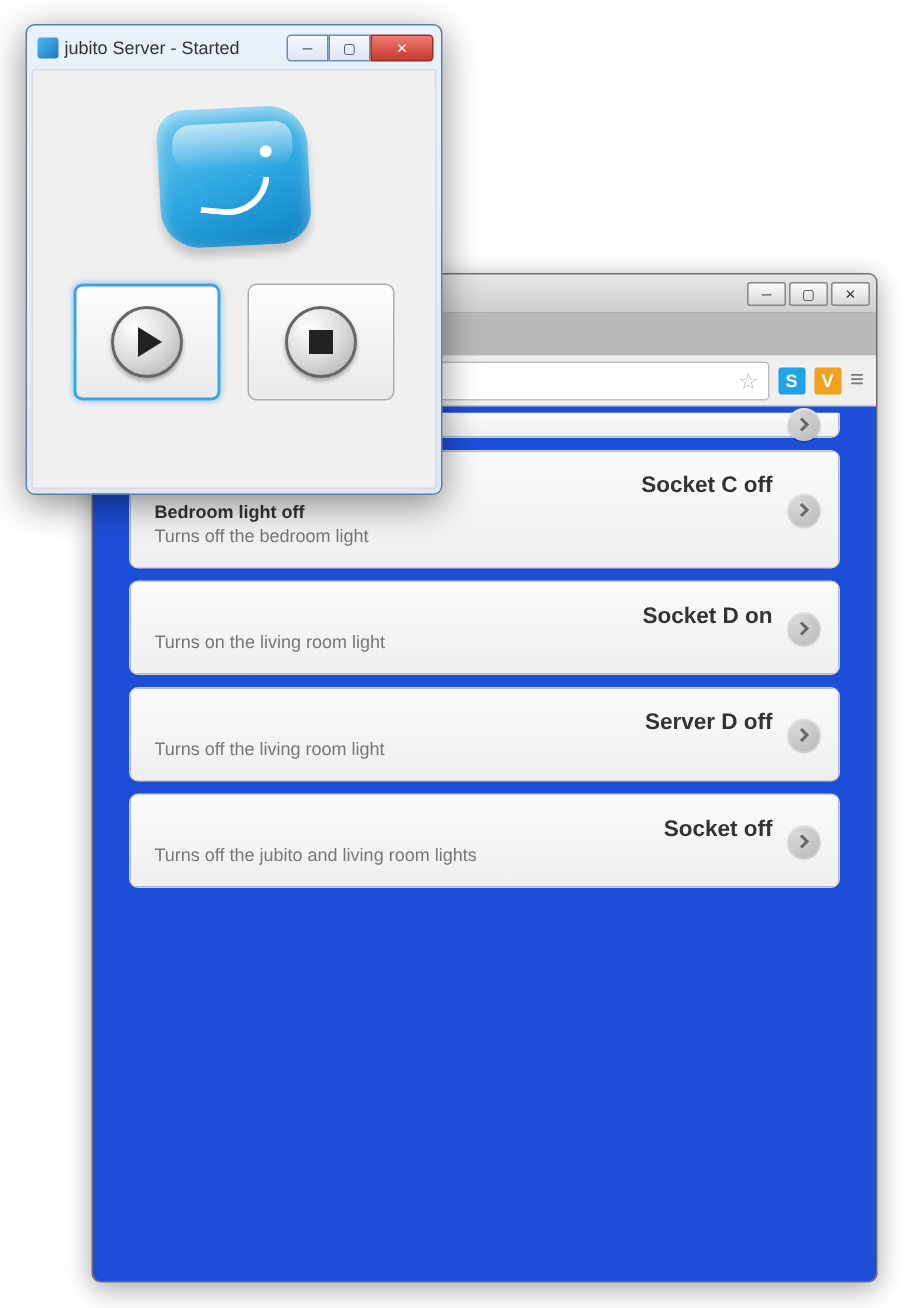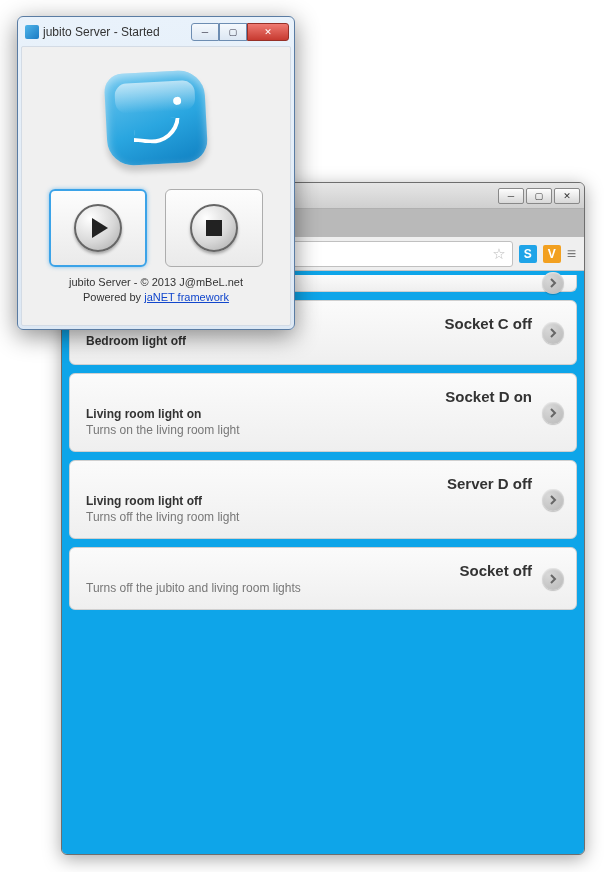--- a/index.html
+++ b/index.html
@@ -113,23 +113,23 @@
   .sq-icon {
     width:18px;height:18px;display:flex;align-items:center;justify-content:center;
     font-weight:bold;font-size:12px;color:#fff;border-radius:2px;
   }
   .sq-blue{background:#1fa4e8;}
   .sq-orange{background:#f2a020;}
   .menu-icon{color:#777;font-size:16px;}
 
   .browser-content {
     flex:1;
-    background:#0ea5e9;
+    background:#1d4ed8;
     overflow-y:auto;
-    padding: 4px 3px;
+    padding: 4px 20px;
   }
   .browser-content::-webkit-scrollbar{width:14px;}
   .browser-content::-webkit-scrollbar-track{background:#e3e3e3;}
   .browser-content::-webkit-scrollbar-thumb{background:#bdbdbd;border:1px solid #a0a0a0;border-radius:2px;}
 
   .list-item {
     background: linear-gradient(#fbfbfb,#efefef);
     border: 1px solid #d0d0d0;
     border-radius: 6px;
     margin: 8px 4px;
@@ -302,41 +302,40 @@
       <div class="chev">
         <svg viewBox="0 0 10 10">
             <path d="M3 1 L7 5 L3 9" fill="none" stroke="#666" stroke-width="2"></path>
           </svg>
       </div>
     </div>
 
     <div class="list-item">
       <div class="item-title">Socket C off</div>
       <div class="item-sub">Bedroom light off</div>
+      <div class="item-desc">Turns off the bedroom light</div>
       <div class="chev">
         <svg viewBox="0 0 10 10">
             <path d="M3 1 L7 5 L3 9" fill="none" stroke="#666" stroke-width="2"></path>
           </svg>
       </div>
     </div>
 
     <div class="list-item">
       <div class="item-title">Socket D on</div>
-      <div class="item-sub">Living room light on</div>
       <div class="item-desc">Turns on the living room light</div>
       <div class="chev">
         <svg viewBox="0 0 10 10">
             <path d="M3 1 L7 5 L3 9" fill="none" stroke="#666" stroke-width="2"></path>
           </svg>
       </div>
     </div>
 
     <div class="list-item">
       <div class="item-title">Server D off</div>
-      <div class="item-sub">Living room light off</div>
       <div class="item-desc">Turns off the living room light</div>
       <div class="chev">
         <svg viewBox="0 0 10 10">
             <path d="M3 1 L7 5 L3 9" fill="none" stroke="#666" stroke-width="2"></path>
           </svg>
       </div>
     </div>
 
 
     <div class="list-item">
@@ -376,20 +375,14 @@
         <div class="media-circle">
             <div class="play-tri"></div>
           </div>
       </div>
       <div class="ctrl-btn">
         <div class="media-circle">
             <div class="stop-sq"></div>
           </div>
       </div>
     </div>
-    <div class="app-footer">
-      <div>jubito Server - © 2013 J@mBeL.net</div>
-      <div>
-        <span>Powered by </span><a href="#">jaNET framework</a>
-      </div>
-    </div>
   </div>
 </div>
 
 </body></html>

